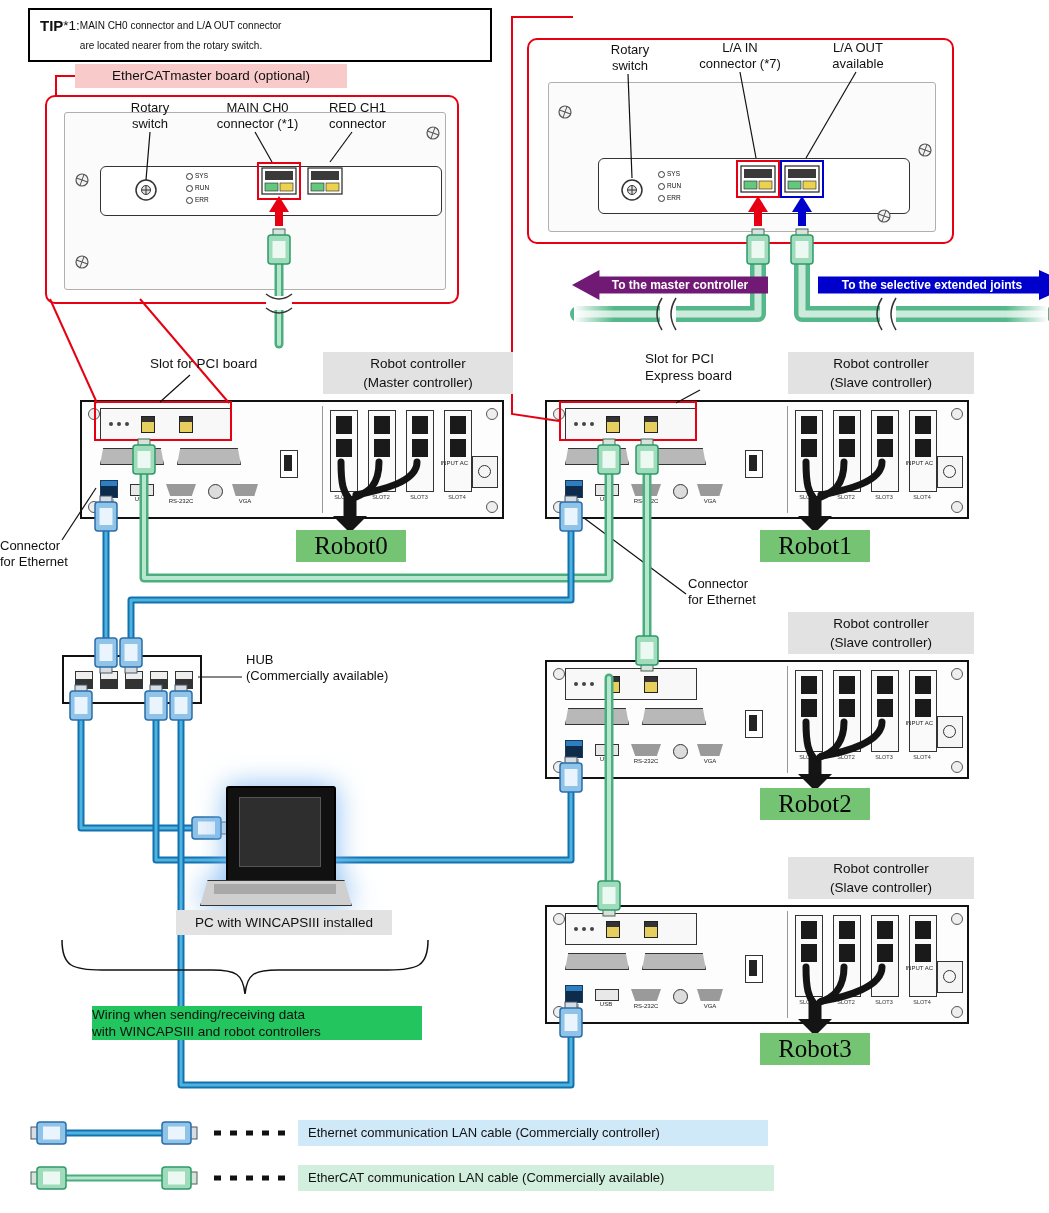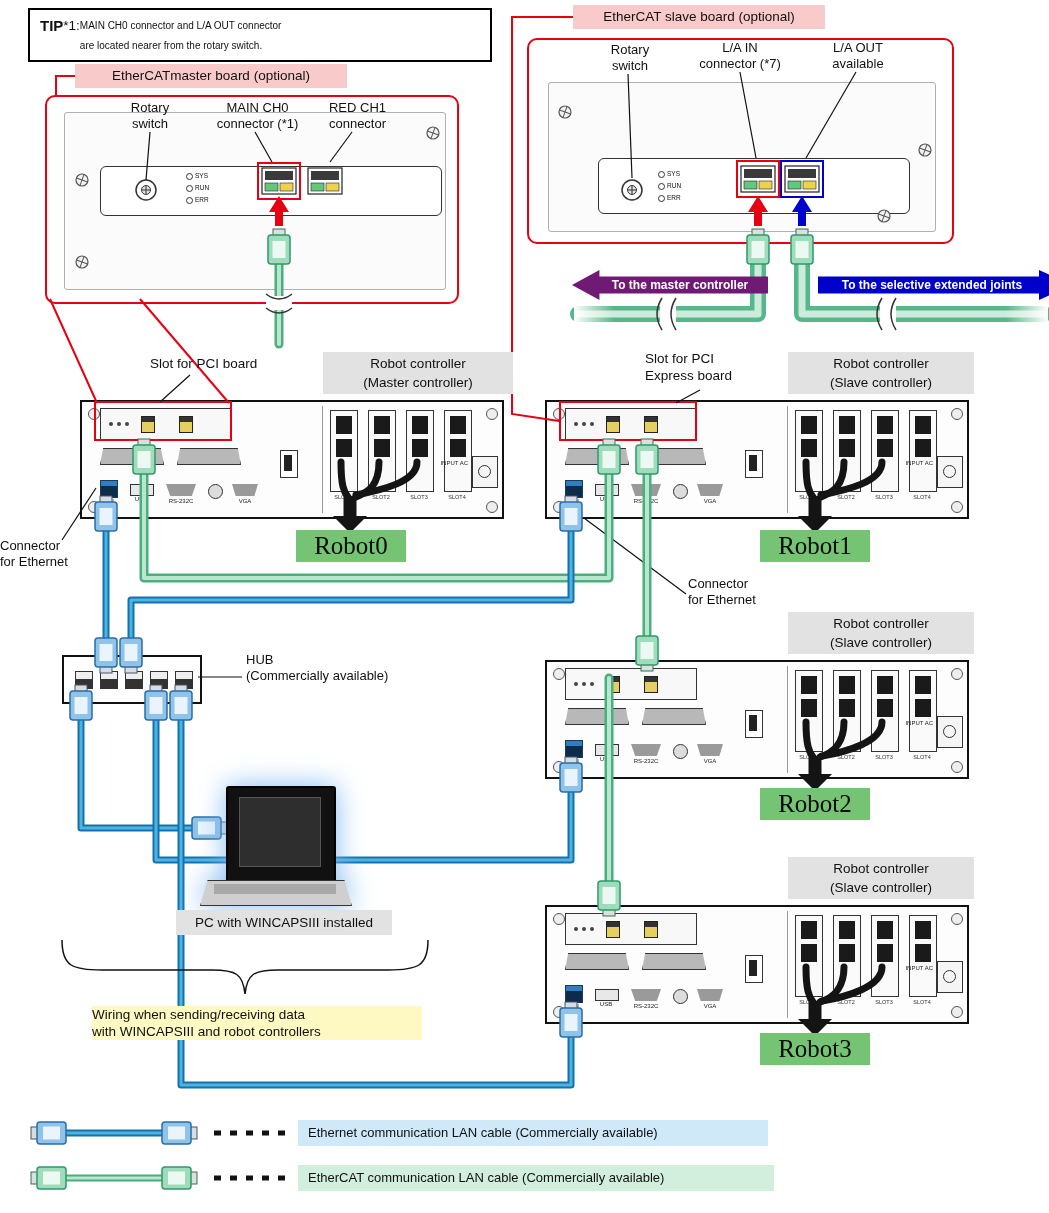--- a/index.html
+++ b/index.html
@@ -84,21 +84,20 @@
   <div class="abs tipbox">
     <b>TIP</b>
     <span class="star">*1:</span>
     <span class="tlines">
       <span>MAIN CH0 connector and L/A OUT connector</span><br>
       <span>are located nearer from the rotary switch.</span>
     </span>
   </div>
 
   <div class="abs callout" style="left:75px;top:64px;width:272px;height:24px">EtherCATmaster board (optional)</div>
-  <div class="abs callout" style="left:573px;top:5px;width:252px;height:24px">EtherCAT slave board (optional)</div>
 
   <div class="abs redbox" style="left:45px;top:95px;width:410px;height:205px"></div>
   <div class="abs chassis" style="left:64px;top:112px;width:380px;height:176px"></div>
   <div class="abs panel" style="left:100px;top:166px;width:340px;height:48px"></div>
   <div class="abs blabel pre c" style="left:118px;top:100px;width:64px">Rotary
 switch</div>
   <div class="abs blabel pre c" style="left:205px;top:100px;width:105px">MAIN CH0
 connector (*1)</div>
   <div class="abs blabel pre c" style="left:315px;top:100px;width:85px">RED CH1
 connector</div>
@@ -356,24 +355,24 @@
 
   <div class="abs laptop" style="left:200px;top:782px;width:150px;height:124px">
     <div class="lt-screen">
         <div class="lt-inner"></div>
       </div>
     <div class="lt-base"></div>
     <div class="lt-kb"></div>
   </div>
   <div class="abs graybox c" style="left:176px;top:910px;width:204px;padding:3px 6px">PC with WINCAPSIII installed</div>
 
-  <div class="abs note pre" style="left:92px;top:1006px;width:330px;background:#fef9c3">Wiring when sending/receiving data
+  <div class="abs note pre" style="left:92px;top:1006px;width:330px;background:#22c55e">Wiring when sending/receiving data
 with WINCAPSIII and robot controllers</div>
 
-  <div class="abs leglbl" style="left:298px;top:1120px;width:460px;height:26px;background:#cfe9f8">Ethernet communication LAN cable (Commercially available)</div>
+  <div class="abs leglbl" style="left:298px;top:1120px;width:460px;height:26px;background:#cfe9f8">Ethernet communication LAN cable (Commercially controller)</div>
   <div class="abs leglbl" style="left:298px;top:1165px;width:466px;height:26px;background:#d2eedd">EtherCAT communication LAN cable (Commercially available)</div>
 
   <svg class="wires" width="1049" height="1213" viewBox="0 0 1049 1213">
     <defs>
       <g id="plugB">
         <rect x="-6" y="1" width="12" height="7" fill="#d8dde2" stroke="#456" stroke-width="1"></rect>
         <rect x="-11" y="7" width="22" height="29" rx="3" fill="#8fc3e8" stroke="#2a6ea8" stroke-width="1.5"></rect>
         <rect x="-6.5" y="13" width="13" height="17" fill="#eaf4fc"></rect>
       </g>
       <g id="plugG">

